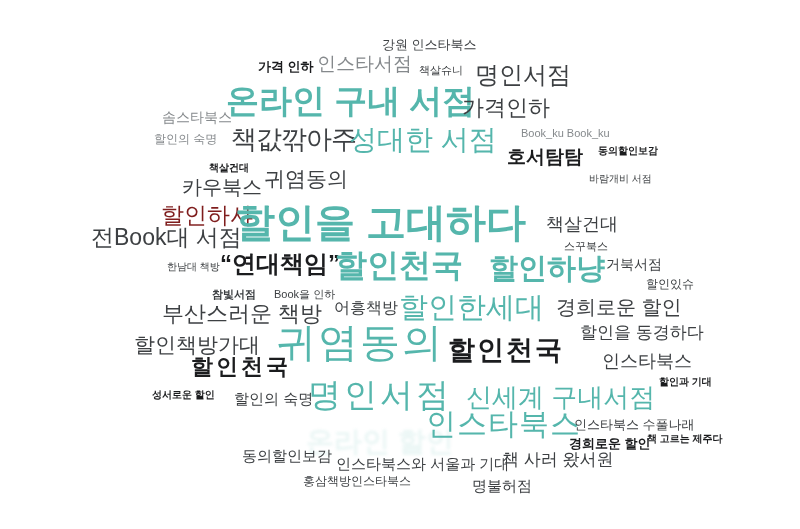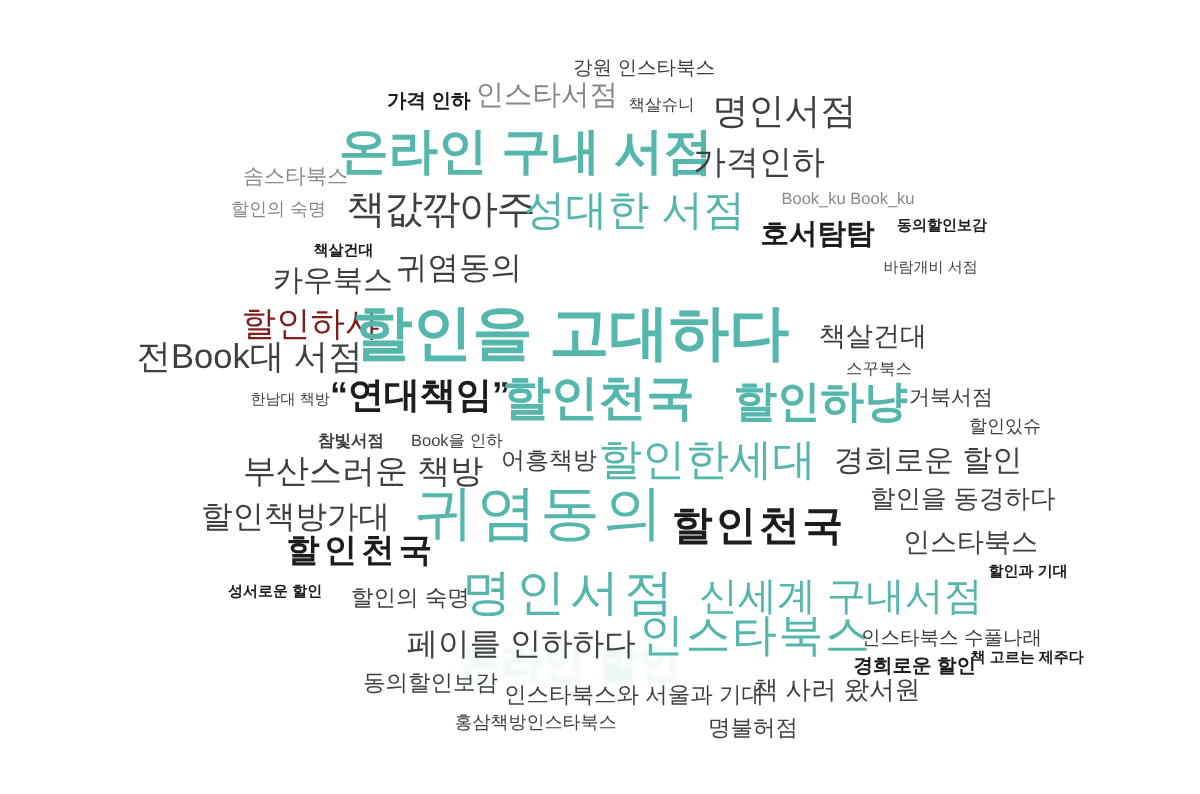--- a/index.html
+++ b/index.html
@@ -76,21 +76,20 @@
     <span class="word" style="left: 265px; top: 322px; font-size: 40px; font-weight: 500; color: rgb(85, 182, 172); letter-spacing: 2px;">귀염동의</span>
     <span class="word" style="left: 437px; top: 337px; font-size: 27px; font-weight: 700; color: rgb(27, 28, 30); letter-spacing: 2px;">할인천국</span>
     <span class="word" style="left: 569px; top: 324px; font-size: 17px; font-weight: 400; color: rgb(61, 64, 67);">할인을 동경하다</span>
     <span class="word" style="left: 180px; top: 356px; font-size: 22px; font-weight: 700; color: rgb(27, 28, 30); letter-spacing: 3px;">할인천국</span>
     <span class="word" style="left: 591px; top: 352px; font-size: 18px; font-weight: 400; color: rgb(61, 64, 67);">인스타북스</span>
     <span class="word" style="left: 141px; top: 390px; font-size: 10px; font-weight: 700; color: rgb(27, 28, 30);">성서로운 할인</span>
     <span class="word" style="left: 223px; top: 391px; font-size: 15px; font-weight: 400; color: rgb(61, 64, 67);">할인의 숙명</span>
     <span class="word" style="left: 297px; top: 378px; font-size: 33px; font-weight: 400; color: rgb(85, 182, 172); letter-spacing: 3px;">명인서점</span>
     <span class="word" style="left: 455px; top: 384px; font-size: 26px; font-weight: 400; color: rgb(85, 182, 172);">신세계 구내서점</span>
     <span class="word" style="left: 648px; top: 377px; font-size: 10px; font-weight: 700; color: rgb(27, 28, 30);">할인과 기대</span>
-    <span class="word" style="left: 260px; top: 419px; font-size: 21px; font-weight: 400; color: rgb(61, 64, 67);">페이를 인하하다</span>
     <span class="word" style="left: 415px; top: 409px; font-size: 30px; font-weight: 400; color: rgb(85, 182, 172); letter-spacing: 1px;">인스타북스</span>
     <span class="word" style="left: 563px; top: 418px; font-size: 13px; font-weight: 400; color: rgb(61, 64, 67);">인스타북스 수풀나래</span>
     <span class="word" style="left: 231px; top: 448px; font-size: 15px; font-weight: 400; color: rgb(61, 64, 67);">동의할인보감</span>
     <span class="word" style="left: 558px; top: 437px; font-size: 13px; font-weight: 700; color: rgb(27, 28, 30);">경희로운 할인</span>
     <span class="word" style="left: 636px; top: 434px; font-size: 10px; font-weight: 700; color: rgb(27, 28, 30);">책 고르는 제주다</span>
     <span class="word" style="left: 325px; top: 456px; font-size: 15px; font-weight: 400; color: rgb(61, 64, 67);">인스타북스와 서울과 기대</span>
     <span class="word" style="left: 491px; top: 451px; font-size: 17px; font-weight: 500; color: rgb(61, 64, 67);">책 사러 왔서원</span>
     <span class="word" style="left: 461px; top: 478px; font-size: 15px; font-weight: 400; color: rgb(61, 64, 67);">명불허점</span>
     <span class="word" style="left: 292px; top: 475px; font-size: 12px; font-weight: 400; color: rgb(61, 64, 67);">홍삼책방인스타북스</span>
   </div>

